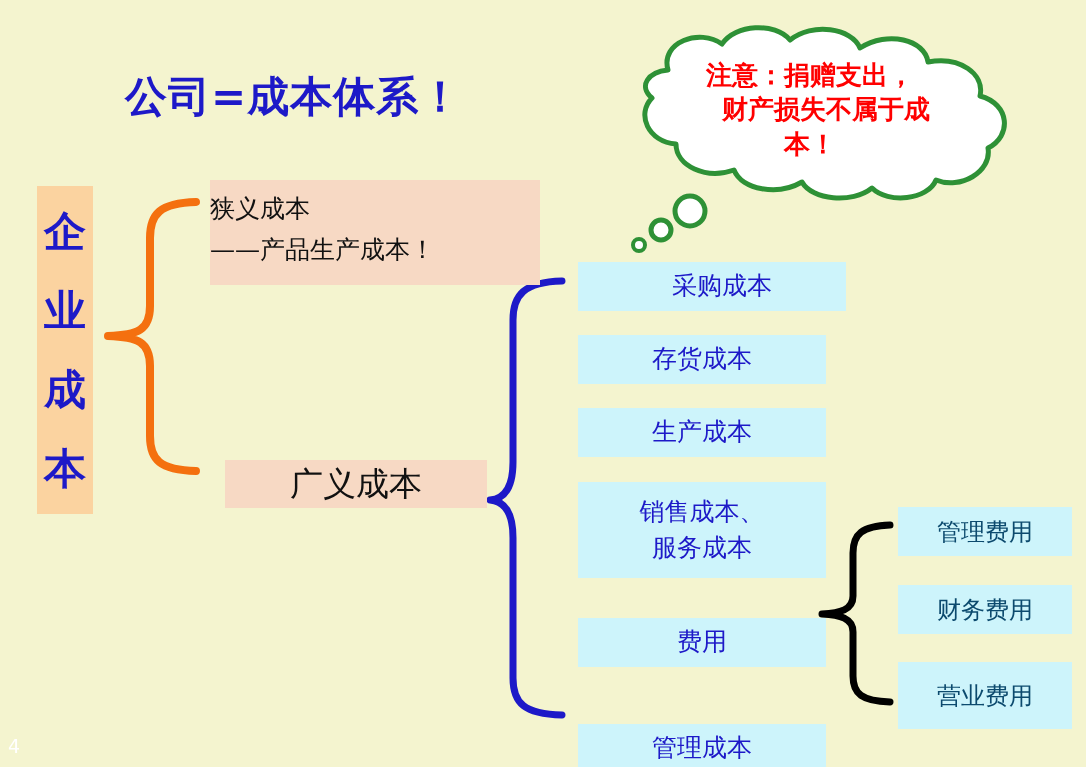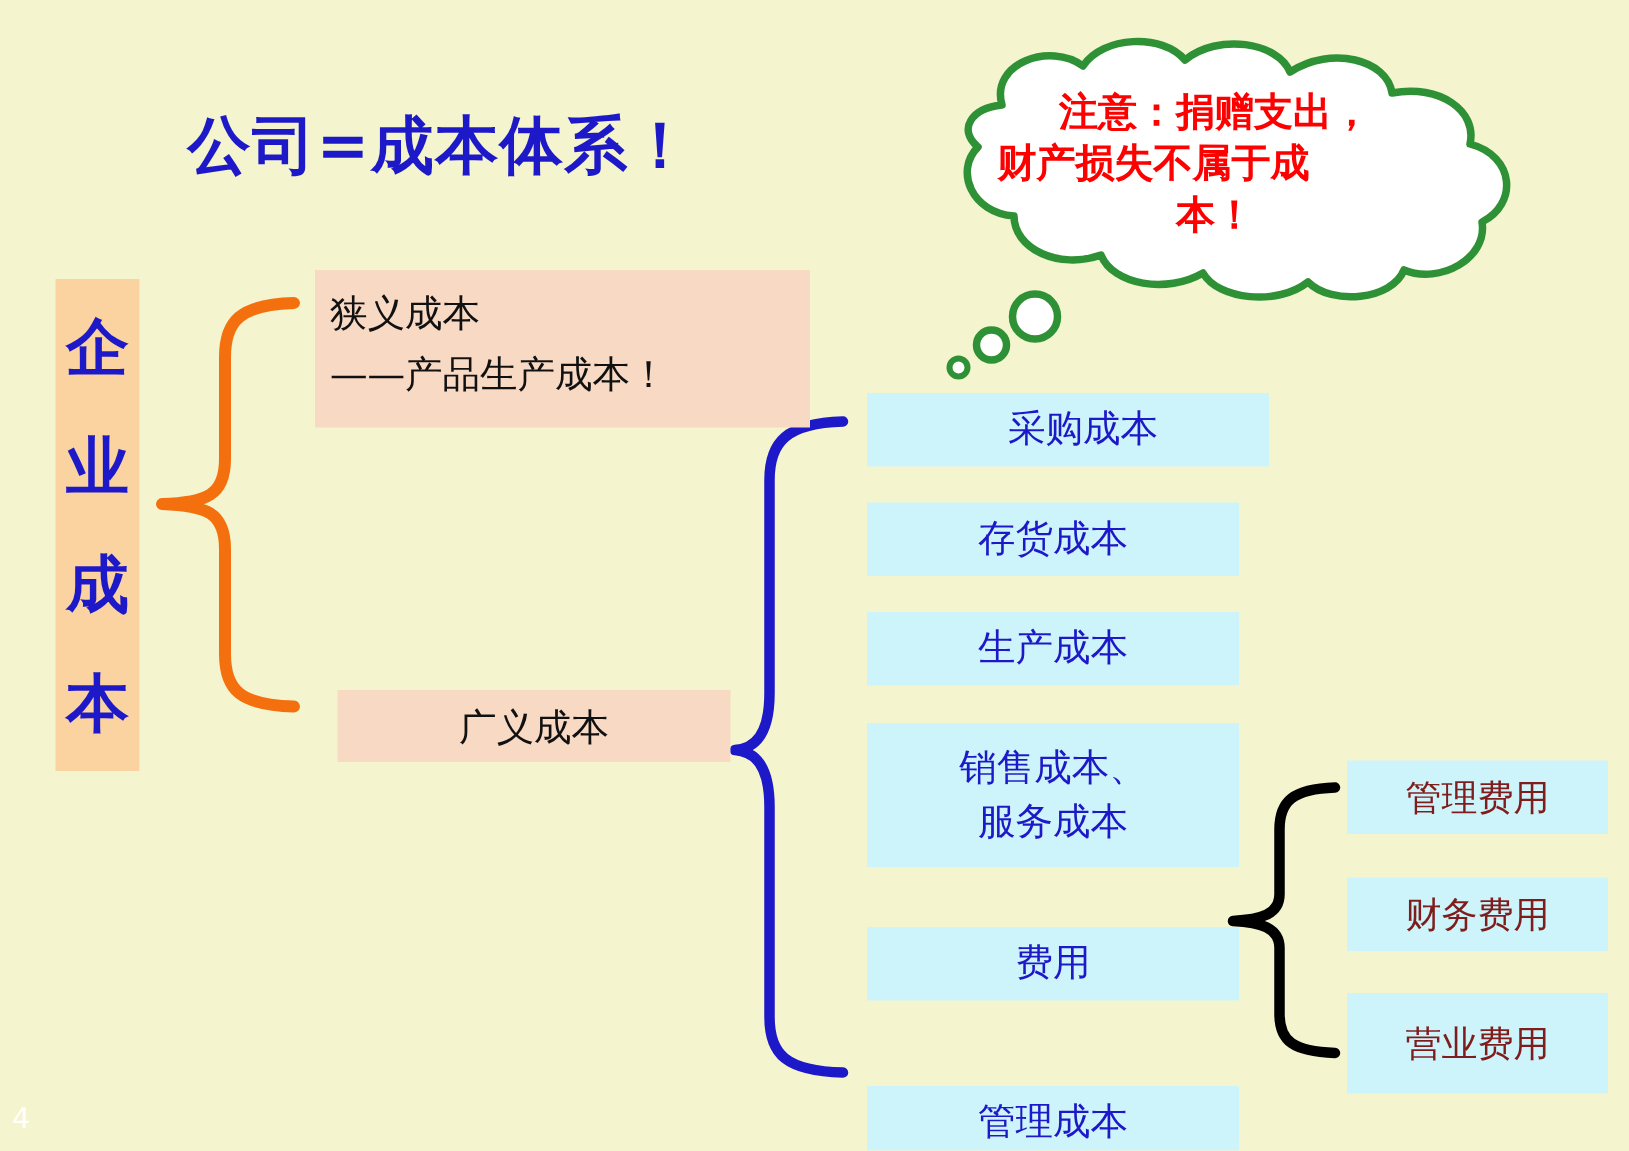--- a/index.html
+++ b/index.html
@@ -48,34 +48,34 @@
   }
 
   
   .peach-box{
     background:#f7d9c4;
     color:#111;
   }
   #narrow-cost-box{
     left:210px; top:180px;
     width:330px; height:105px;
-    padding:8px 10px 0 10px;
+    padding:8px 10px 0 0;
     box-sizing:border-box;
   }
   #narrow-cost-box .line{
     font-size:25px;
     line-height:1.65;
     color:#111;
     white-space:nowrap;
   }
   #broad-cost-box{
     left:225px; top:460px;
     width:262px; height:48px;
     display:flex;align-items:center;justify-content:center;
-    font-size:25px;
+    font-size:33px;
     color:#111;
   }
 
   
   .cyan-box{
     background:#cdf4fb;
     display:flex;
     flex-direction:column;
     align-items:center;
     justify-content:center;
@@ -91,21 +91,21 @@
   #box-sales-service-cost{top:482px;height:96px;}
   #box-expenses{top:592px;height:49px;margin-top:26px;}
   #box-management-cost{top:724px;height:49px;}
 
   
   .cyan-box-red{
     background:#cdf4fb;
     display:flex;
     align-items:center;
     justify-content:center;
-    color:#7f1d1d;
+    color:#0c4a6e;
     font-size:24px;
     left:898px;
     width:174px;
   }
   #box-admin-expense{top:507px;height:49px;}
   #box-finance-expense{top:585px;height:49px;}
   #box-operating-expense{top:662px;height:67px;}
 
   
   #overlay{
@@ -117,21 +117,21 @@
   #cloud-text{
     left:665px; top:58px;
     width:290px;
     color:#ff0000;
     font-size:26px;
     line-height:1.32;
     font-weight:700;
     text-align:center;
   }
   #cloud-text .l1{text-align:center;}
-  #cloud-text .l2{text-align:left;}
+  #cloud-text .l2{text-align:center;margin-left:32px;}
   #cloud-text .l3{text-align:center;}
 
   
   #page-number{
     left:8px; bottom:10px;
     color:#ffffff;
     font-size:19px;
     font-family:"DejaVu Sans","Liberation Sans",sans-serif;
   }
 </style>

